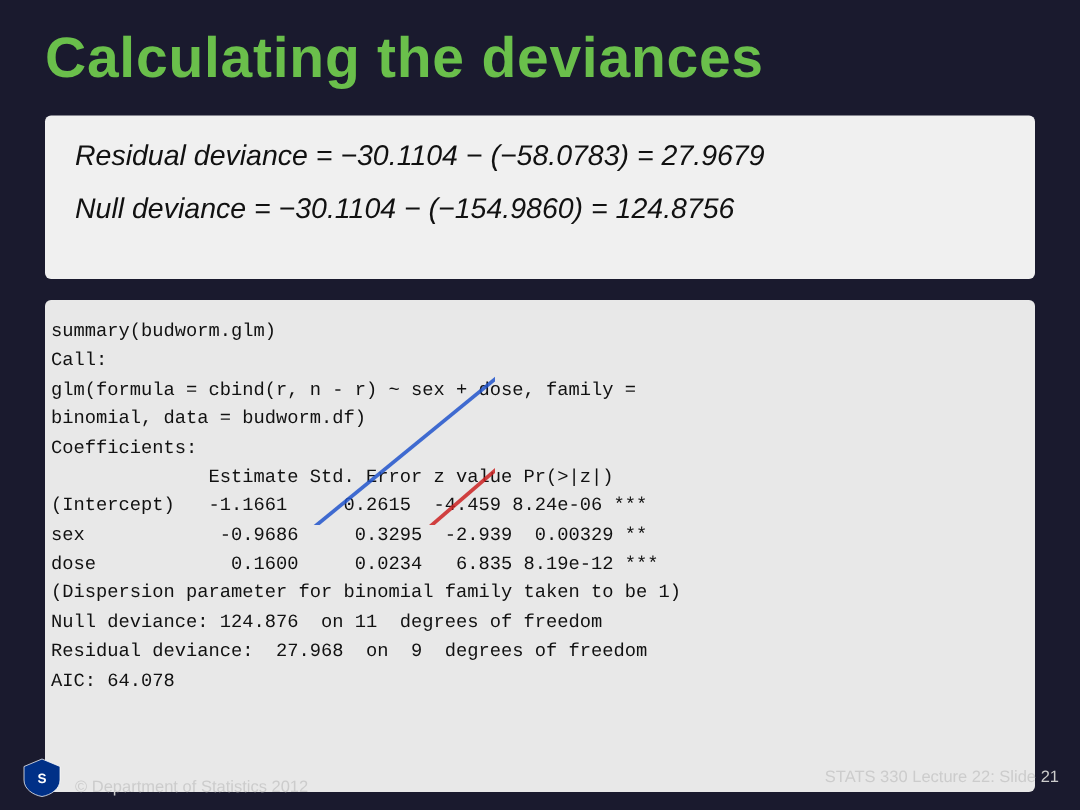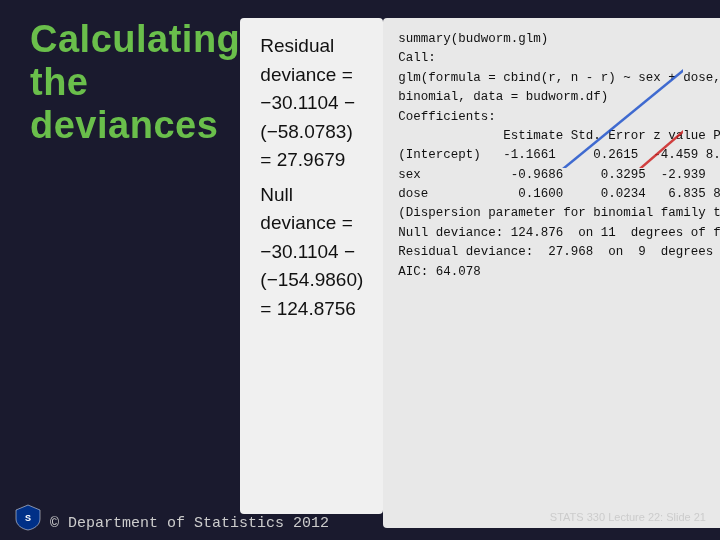--- a/index.html
+++ b/index.html
@@ -10,21 +10,21 @@
       font-family: Arial, sans-serif;
       overflow: hidden;
       position: relative;
     }
     .slide {
       width: 720px;
       height: 540px;
       background: #1a1a2e;
       position: relative;
       display: flex;
-      flex-direction: row;
+      flex-direction: column;
       padding: 18px 30px 12px 30px;
     }
     .title {
       font-size: 38px;
       font-weight: bold;
       color: #6abf4b;
       margin-bottom: 16px;
       font-family: Arial, sans-serif;
       letter-spacing: 0.5px;
     }
@@ -33,28 +33,29 @@
       border-radius: 4px;
       padding: 14px 20px 16px 20px;
       margin-bottom: 14px;
     }
     .formula-line {
       font-size: 19px;
       color: #111;
       margin-bottom: 6px;
       font-family: Arial, sans-serif;
       line-height: 1.5;
+      font-style: italic;
     }
     .formula-line:last-child {
       margin-bottom: 16px;
     }
     .code-box {
       background: #e8e8e8;
       border-radius: 4px;
-      padding: 12px 15px;
+      padding: 12px 4px;
       font-family: 'Courier New', Courier, monospace;
       font-size: 12.5px;
       color: #111;
       line-height: 1.55;
       position: relative;
       flex: 1;
     }
     .code-box pre {
       white-space: pre;
       font-family: 'Courier New', Courier, monospace;
@@ -81,22 +82,22 @@
       display: flex;
       align-items: center;
       gap: 8px;
     }
     .footer-logo {
       width: 28px;
       height: 28px;
     }
     .footer-text {
       color: #ccc;
-      font-size: 15px;
-      font-family: Liberation Mono, monospace;
+      font-size: 11px;
+      font-family: Liberation Sans, sans-serif;
       margin-top: 13px;
     }
     .footer-right {
       color: #ccc;
       font-size: 11px;
       font-family: Arial, sans-serif;
     }
   </style>
 </head>
 <body>

